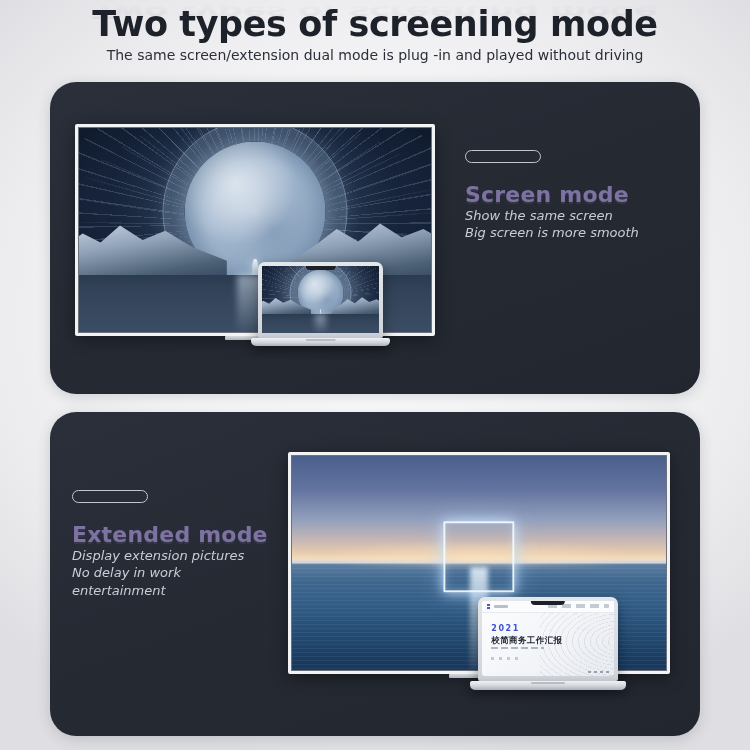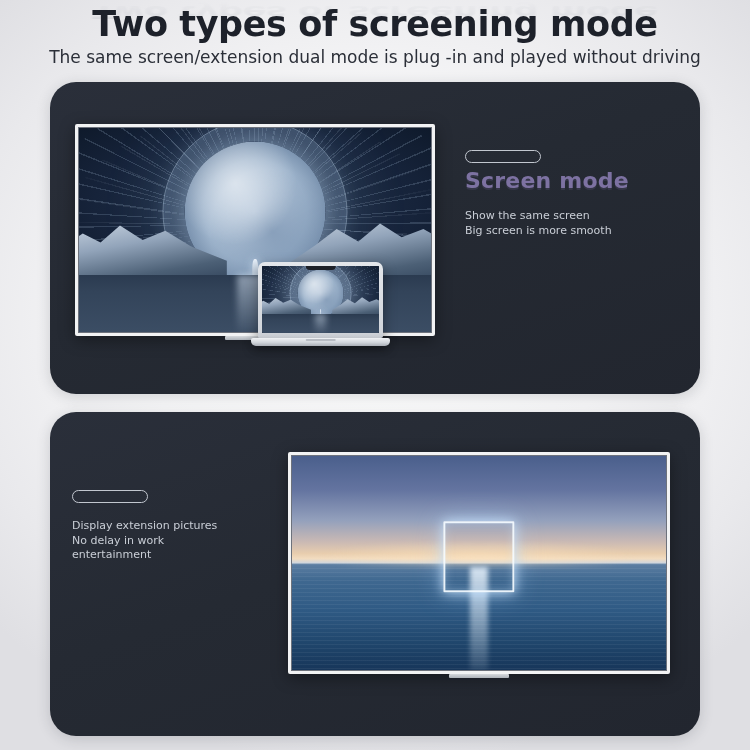--- a/index.html
+++ b/index.html
@@ -23,21 +23,21 @@
     font-size:35px;font-weight:bold;letter-spacing:-0.4px;
     font-family:"DejaVu Sans",sans-serif;
     color:rgba(140,145,158,0.30);
     transform:scaleY(-0.5);transform-origin:center top;
     filter:blur(1.1px);
     -webkit-mask-image:linear-gradient(to bottom,rgba(0,0,0,.55),rgba(0,0,0,0));
     mask-image:linear-gradient(to bottom,rgba(0,0,0,.55),rgba(0,0,0,0));
   }
   .subtitle{
     position:absolute;left:0;top:47px;width:750px;text-align:center;
-    font-size:17px;color:#2b2f38;font-family:"DejaVu Sans",sans-serif;
+    font-size:14px;color:#2b2f38;font-family:"DejaVu Sans",sans-serif;
   }
 
   
   .panel{
     position:absolute;left:50px;width:650px;
     background:linear-gradient(160deg,#2a2f3a 0%,#252a33 45%,#22262f 100%);
     border-radius:26px;
     box-shadow:0 3px 14px rgba(40,44,55,0.18);
     overflow:hidden;
   }
@@ -161,26 +161,26 @@
     background:repeating-linear-gradient(90deg,#aeb5c1 0 7px,rgba(0,0,0,0) 7px 10px);}
   .slide-dots{position:absolute;left:7%;top:75%;width:22%;height:3px;
     background:repeating-linear-gradient(90deg,#c3c9d2 0 3px,rgba(0,0,0,0) 3px 8px);}
   .slide-statusdots{position:absolute;right:4%;bottom:4%;width:16%;height:2px;
     background:repeating-linear-gradient(90deg,#9aa1ad 0 3px,rgba(0,0,0,0) 3px 6px);}
 
   
   .txt{position:absolute;}
   .pill{width:76px;height:13px;border:1.5px solid #c2c7cf;border-radius:9px;box-sizing:border-box;}
   .mode-title{
-    position:relative;margin-top:5px;font-size:22px;font-weight:bold;
+    position:relative;margin-top:19px;font-size:22px;font-weight:bold;
     color:#7d72a2;font-family:"DejaVu Sans",sans-serif;letter-spacing:0.2px;
     text-shadow:0 2px 0 rgba(90,82,120,0.30);
   }
-  .desc{margin-top:16px;font-size:11px;line-height:1.33;color:#c9ced6;
-    font-family:"DejaVu Sans",sans-serif;white-space:pre-line;}
+  .desc{font-size:13px;line-height:1.33;color:#c9ced6;
+    font-family:"DejaVu Sans",sans-serif;white-space:pre-line;font-style:italic;}
 </style>
 </head>
 <body>
 
 <div class="header">
   <div class="title-echo">Two types of screening mode</div>
   <div class="title">Two types of screening mode</div>
   <div class="subtitle">The same screen/extension dual mode is plug -in and played without driving</div>
 </div>
 
@@ -230,30 +230,53 @@
     <div class="mode-title">Screen mode</div>
     <div class="desc">Show the same screen
 Big screen is more smooth</div>
   </div>
 </div>
 
 <div class="panel" id="panel-extend">
 
   <div class="txt" style="left:22px;top:78px;width:230px;">
     <div class="pill"></div>
+    <div class="mode-title">Extended mode</div>
     <div class="desc">Display extension pictures
 No delay in work
 entertainment</div>
   </div>
 
   <div class="tv" style="left:238px;top:40px;width:382px;height:222px;">
     <div class="tv-inner">
       <div class="scene-sea">
         <div class="sea-glow"></div>
         <div class="sea-waves"></div>
         <div class="sea-reflect"></div>
         <div class="neon-square"></div>
       </div>
     </div>
   </div>
   <div class="tv-stand" style="left:399px;top:262px;width:60px;height:4px;"></div>
 
+  <div class="laptop" style="left:428px;top:185px;width:140px;height:98px;">
+    <div class="lid" style="height:84px;">
+      <div class="lid-screen">
+        <div class="notch"></div>
+        <div class="slide">
+          <div class="slide-waves"></div>
+          <div class="slide-topbar"></div>
+          <div class="slide-logo"></div>
+          <div class="slide-logotext"></div>
+          <div class="slide-ribbon"></div>
+          <div class="slide-year">2021</div>
+          <div class="slide-head">校简商务工作汇报</div>
+          <div class="slide-sub"></div>
+          <div class="slide-dots"></div>
+          <div class="slide-statusdots"></div>
+        </div>
+      </div>
+    </div>
+    <div class="base" style="top:84px;height:9px;">
+      <div class="base-notch"></div>
+    </div>
+  </div>
 </div>
 
 </body></html>

